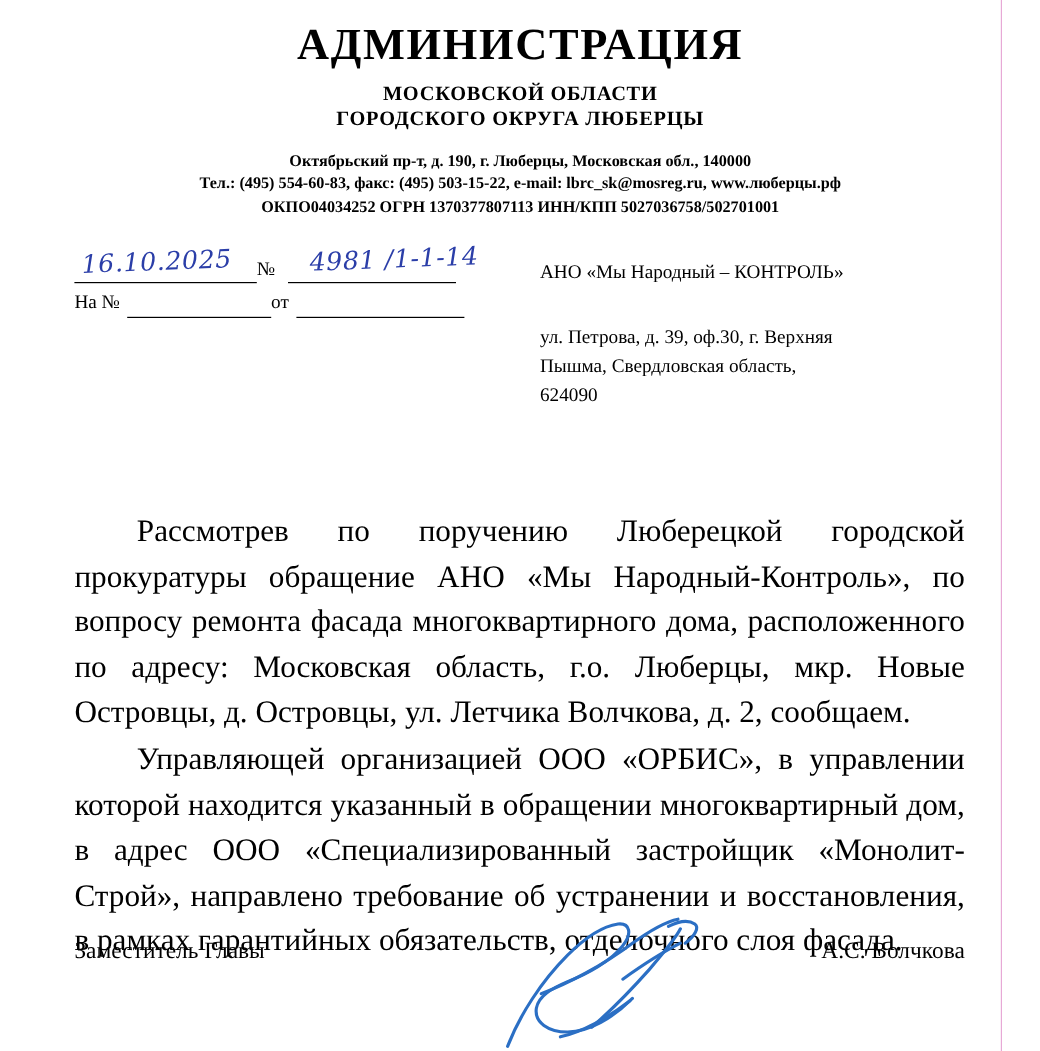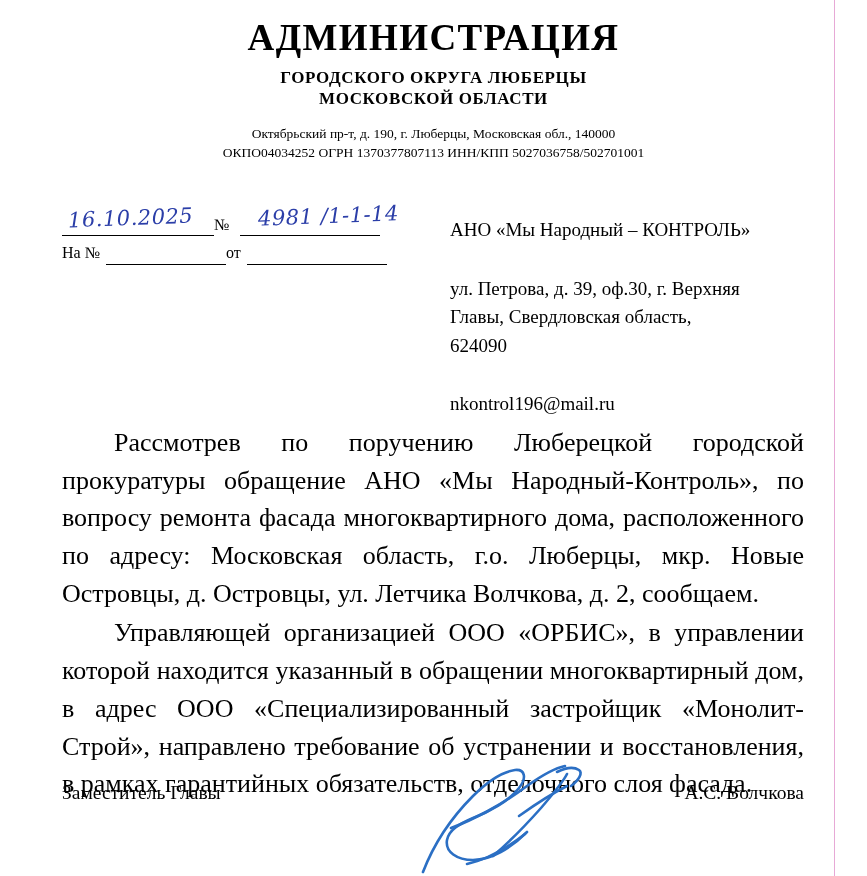--- a/index.html
+++ b/index.html
@@ -44,21 +44,21 @@
     letter-spacing: 1.4px;
   }
   .org-sub {
     font-weight: bold;
     font-size: 17px;
     letter-spacing: 0.6px;
     margin-top: 8px;
     line-height: 1.25;
   }
   .org-contacts {
-    font-weight: normal;
+    font-weight: bold;
     font-size: 13.5px;
     line-height: 1.45;
     margin-top: 14px;
   }
 
   
   .ref-block {
     position: absolute;
     left: 62px;
     top: 206px;
@@ -101,21 +101,21 @@
   }
   .hw-date { left: 68px; top: 206px; }
   .hw-num  { left: 258px; top: 204px; }
 
   
   .addressee {
     position: absolute;
     left: 450px;
     top: 216px;
     width: 360px;
-    font-size: 19px;
+    font-size: 16px;
     line-height: 1.5;
   }
   .addressee .addr-name { margin-bottom: 30px; }
   .addressee .addr-lines { margin-bottom: 30px; }
   .addressee .addr-email { }
 
   
   .body-text {
     position: absolute;
     left: 62px;
@@ -153,25 +153,26 @@
 </head>
 <body>
 
 <div class="page">
 
   <div class="guide-line"></div>
 
   <div class="letterhead">
     <div class="org-title">АДМИНИСТРАЦИЯ</div>
     <div class="org-sub">
+      <div>МОСКОВСКОЙ ОБЛАСТИ</div>
       <div>ГОРОДСКОГО ОКРУГА ЛЮБЕРЦЫ</div>
-      <div>МОСКОВСКОЙ ОБЛАСТИ</div>
     </div>
     <div class="org-contacts">
       <div>Октябрьский пр-т, д. 190, г. Люберцы, Московская обл., 140000</div>
+      <div>Тел.: (495) 554-60-83, факс: (495) 503-15-22, e-mail: lbrc_sk@mosreg.ru, www.люберцы.рф</div>
       <div>ОКПО04034252 ОГРН 1370377807113 ИНН/КПП 5027036758/502701001</div>
     </div>
   </div>
 
   <div class="ref-block">
     <div class="ref-row">
       <span class="ref-line date"></span>
       <span class="label">№</span>
       <span class="ref-line num"></span>
     </div>
@@ -183,24 +184,23 @@
     </div>
   </div>
 
   <div class="handwritten hw-date">16.10.2025</div>
   <div class="handwritten hw-num">4981 /1-1-14</div>
 
   <div class="addressee">
     <div class="addr-name">АНО «Мы Народный – КОНТРОЛЬ»</div>
     <div class="addr-lines">
       <div>ул. Петрова, д. 39, оф.30, г. Верхняя</div>
-      <div>Главы, Свердловская область,</div>
+      <div>Пышма, Свердловская область,</div>
       <div>624090</div>
     </div>
-    <div class="addr-email">nkontrol196@mail.ru</div>
   </div>
 
   <div class="body-text">
     <p>Рассмотрев по поручению Люберецкой городской прокуратуры обращение АНО «Мы Народный-Контроль», по вопросу ремонта фасада многоквартирного дома, расположенного по адресу: Московская область, г.о. Люберцы, мкр. Новые Островцы, д. Островцы, ул. Летчика Волчкова, д. 2, сообщаем.</p>
     <p>Управляющей организацией ООО «ОРБИС», в управлении которой находится указанный в обращении многоквартирный дом, в адрес ООО «Специализированный застройщик «Монолит-Строй», направлено требование об устранении и восстановления, в рамках гарантийных обязательств, отделочного слоя фасада.</p>
   </div>
 
   <div class="sig-row">
     <span>Заместитель Главы</span>
     <span>А.С. Волчкова</span>

